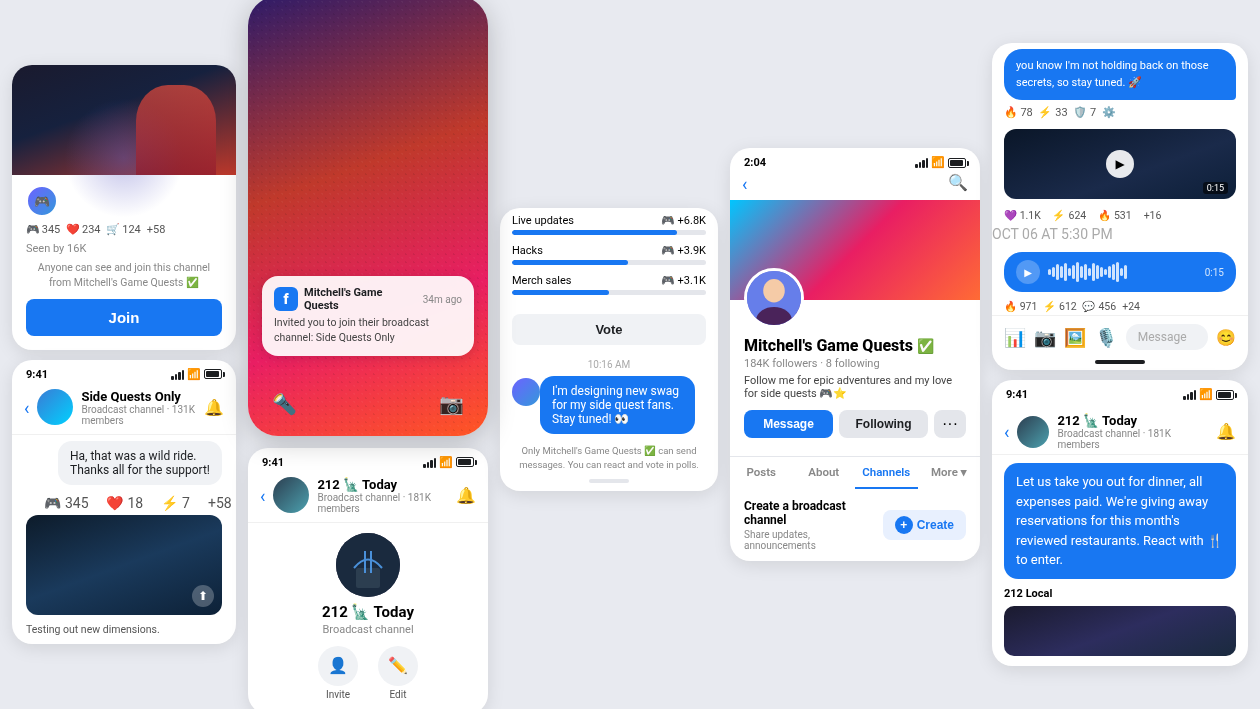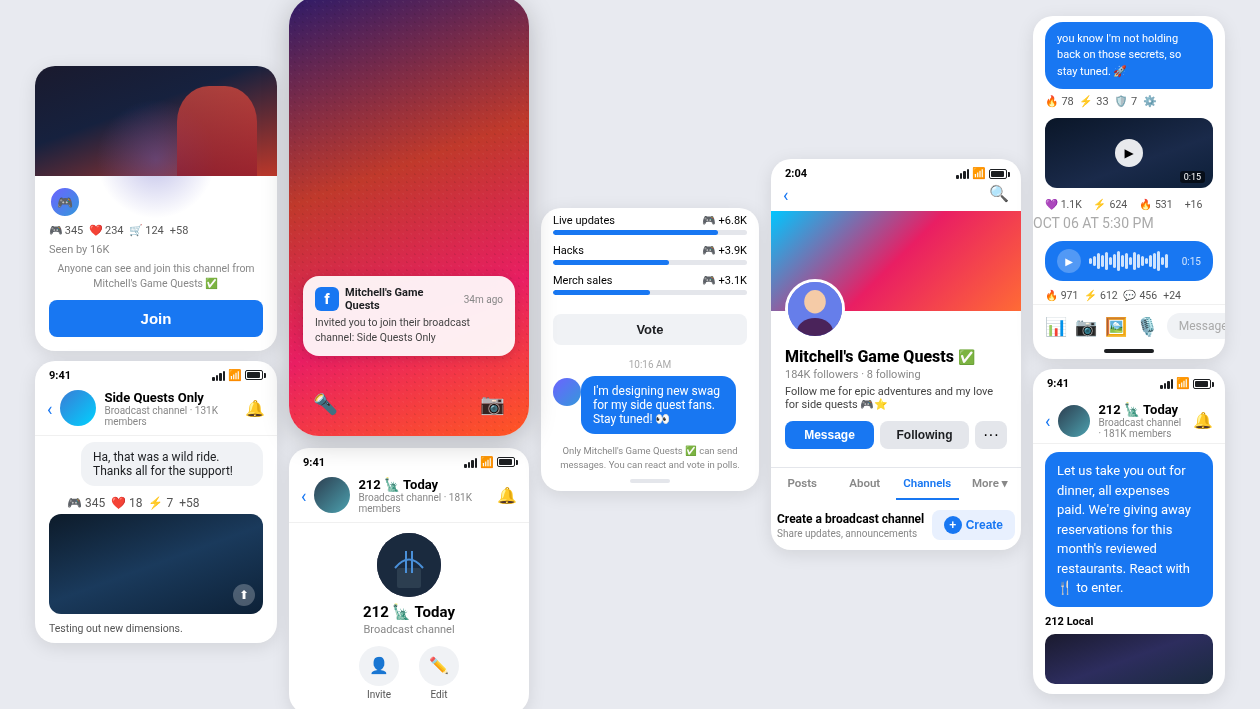--- a/index.html
+++ b/index.html
@@ -171,23 +171,23 @@
       background: #f0f2f5;
       border-radius: 14px;
       padding: 8px 12px;
       font-size: 12px;
       color: #1c1e21;
       max-width: 85%;
       margin-left: 32px;
     }
     .msg-reactions {
       display: flex;
-      gap: 6px;
+      gap: 18px;
       margin: 4px 0 4px 32px;
-      font-size: 12px;
+      font-size: 14px;
       color: #555;
     }
 
     .chat-img {
       margin: 4px 14px;
       height: 100px;
       background: linear-gradient(160deg, #0d1b2a 0%, #1a3a5c 50%, #0d2137 100%);
       border-radius: 12px;
       position: relative;
       overflow: hidden;
@@ -546,21 +546,21 @@
       padding: 8px 4px;
       color: #888;
       border-bottom: 2px solid transparent;
     }
     .profile-tab.active {
       color: #1877f2;
       border-bottom-color: #1877f2;
     }
 
     .create-channel-row {
-      padding: 10px 6px;
+      padding: 10px 14px;
       display: flex;
       justify-content: space-between;
       align-items: center;
     }
     .create-channel-text { font-size: 12px; }
     .create-channel-title { font-weight: 700; margin-bottom: 2px; }
     .create-channel-sub { font-size: 10px; color: #888; }
     .btn-create {
       background: #e8f0fe;
       color: #1877f2;
@@ -581,21 +581,21 @@
       border-radius: 50%;
       color: #fff;
       font-size: 12px;
       display: flex;
       align-items: center;
       justify-content: center;
     }
 
     
     .col5 {
-      width: 192px;
+      width: 256px;
       flex-shrink: 0;
     }
 
     .card-messenger-right {
       background: #fff;
       border-radius: 20px;
       box-shadow: 0 4px 18px rgba(0,0,0,0.10);
       overflow: hidden;
       margin-bottom: 10px;
     }

